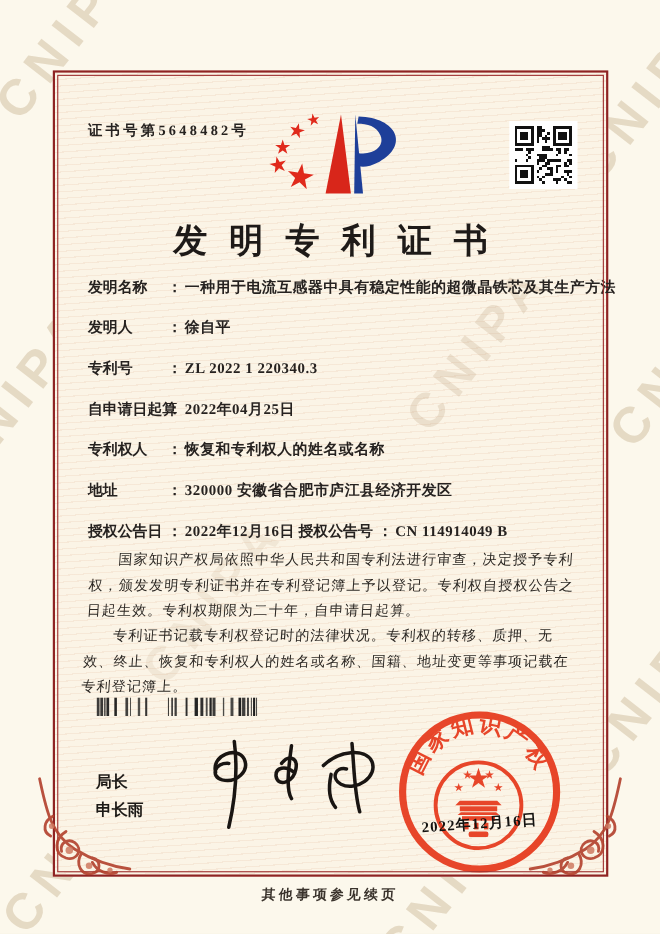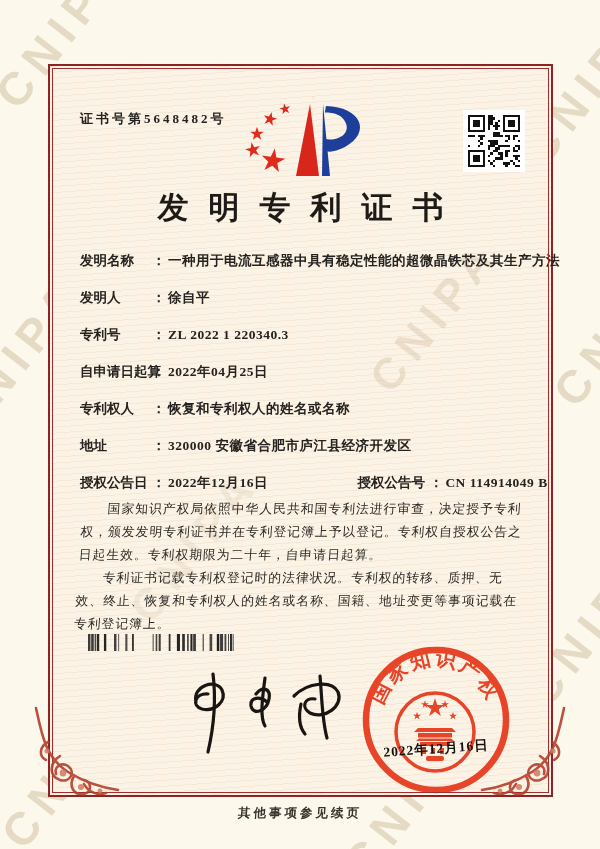--- a/index.html
+++ b/index.html
@@ -29,34 +29,34 @@
   .wm-in{
     position:absolute;font-family:"Liberation Sans","DejaVu Sans",sans-serif;
     font-weight:bold;font-size:44px;letter-spacing:9px;
     color:rgba(185,160,125,0.55);opacity:.45;transform:rotate(-52deg);
     white-space:nowrap;pointer-events:none;
   }
   .cert-no{position:absolute;left:30px;top:44px;font-size:13px;letter-spacing:3px;font-weight:600;}
   .logo{position:absolute;left:50%;top:32px;transform:translateX(-50%);}
   .qr{position:absolute;right:26px;top:44px;width:62px;height:62px;}
   .title{
-    position:absolute;left:0;right:0;top:116px;margin:5px;text-align:center;
+    position:absolute;left:0;right:0;top:116px;margin:16px;text-align:center;
     font-size:31px;font-weight:bold;letter-spacing:20px;text-indent:20px;color:#1e1a18;
   }
   .fields{position:absolute;left:30px;right:26px;top:186px;font-size:13.5px;font-weight:600;}
   .frow{position:absolute;left:0;right:0;white-space:nowrap;}
   .flabel{
     display:inline-block;width:72px;text-align:justify;text-align-last:justify;
     vertical-align:top;
   }
   .flabel::after{content:"";display:inline-block;width:100%;}
   .fcolon{display:inline-block;width:16px;}
   .fcolon::before{content:"\FF1A";}
   .fvalue{letter-spacing:.5px;}
-  .grant2{margin-left:86px;}
+  .grant2{}
   .bodytext{
     position:absolute;left:28px;right:24px;top:432px;
     font-size:12.8px;line-height:23px;letter-spacing:1px;color:#2c2824;
     transform:skewX(-4deg);
   }
   .bodytext p{margin:0;text-indent:2em;}
   .barcode{position:absolute;left:37px;top:568px;width:155px;height:17px;}
   .signer{
     position:absolute;left:37px;top:632px;
     font-family:"Liberation Sans","DejaVu Sans",sans-serif;
@@ -290,20 +290,24 @@
         <rect x="115.62404823212421" y="0" width="1.2129656238714233" height="17" fill="#1d1d1d" opacity="0.79"></rect>
         <rect x="122.56043585294395" y="0" width="2.6573733261786403" height="17" fill="#1d1d1d" opacity="0.80"></rect>
         <rect x="129.81818757017612" y="0" width="2.474828259786591" height="17" fill="#1d1d1d" opacity="0.99"></rect>
         <rect x="133.0533893918386" y="0" width="3.0187460731947793" height="17" fill="#1d1d1d" opacity="0.85"></rect>
         <rect x="137.51798622107603" y="0" width="1.8059520628536119" height="17" fill="#1d1d1d" opacity="0.82"></rect>
         <rect x="141.0647582943086" y="0" width="0.8275790366111324" height="17" fill="#1d1d1d" opacity="0.94"></rect>
         <rect x="143.06481310199018" y="0" width="1.8338332757120952" height="17" fill="#1d1d1d" opacity="1.00"></rect>
         <rect x="145.63265943040608" y="0" width="1.036980285611935" height="17" fill="#1d1d1d" opacity="0.78"></rect>
       </svg>
 
+    <div class="signer">
+      <div>局长</div>
+      <div>申长雨</div>
+    </div>
 
     <svg class="signature" viewBox="0 0 200 95">
       <g fill="none" stroke="#191512" stroke-width="3.2" stroke-linecap="round" stroke-linejoin="round">
         <path d="M26,36 C22,20 46,12 52,24 C57,35 45,46 32,43 C21,40 25,27 38,28"></path>
         <path d="M43,8 C46,32 44,60 38,86"></path>
         <path d="M86,28 C92,20 101,22 99,33 C97,45 83,50 81,40 C80,31 90,30 97,36"></path>
         <path d="M95,12 C92,34 90,52 95,60"></path>
         <path d="M124,30 C138,16 162,14 168,26 C174,40 154,54 140,47 C131,42 134,31 145,33"></path>
         <path d="M150,10 C152,32 152,54 157,72"></path>
         <path d="M131,38 C128,52 130,62 135,68"></path>

